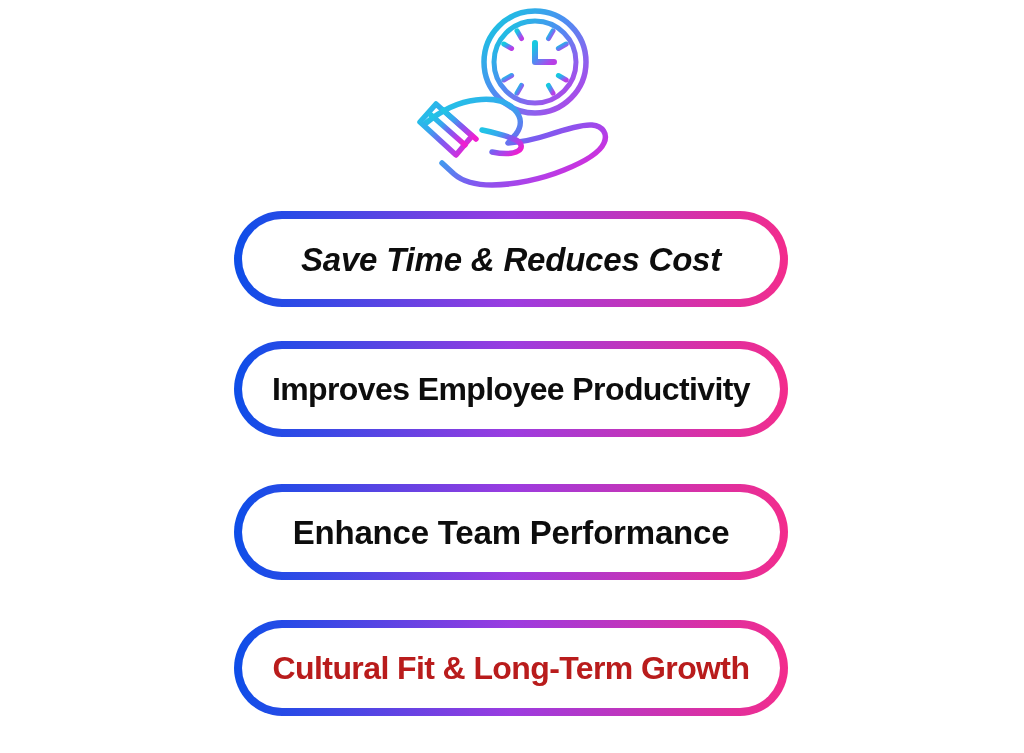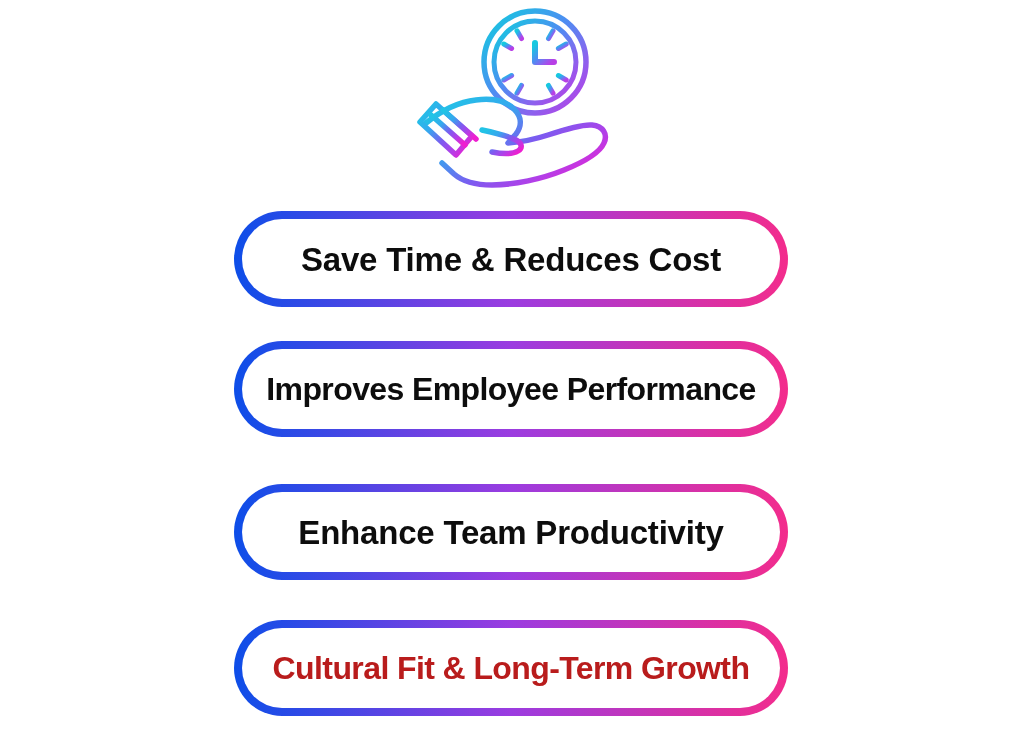--- a/index.html
+++ b/index.html
@@ -147,35 +147,35 @@
                  L 40 102
                  L 76 134
                  L 60 153 Z"></path>
 
         <line x1="35" y1="113" x2="69" y2="143"></line>
         <line x1="47" y1="108" x2="80" y2="137"></line>
       </g>
     </svg>
   </div>
 
-  <div class="pill" id="pill-0" style="background: linear-gradient(90deg, rgb(13, 78, 232) 0%, rgb(155, 60, 224) 50%, rgb(243, 44, 140) 100%);">
+  <div class="pill" id="pill-0" style="background: linear-gradient(90deg, rgb(13, 78, 232) 0%, rgb(155, 60, 224) 50%, rgb(243, 44, 140) 100%); font-style: italic;">
     <div class="pill-inner">
       <span class="pill-label" style="color: rgb(13, 13, 13);">Save Time &amp; Reduces Cost</span>
     </div>
   </div>
 
   <div class="pill" id="pill-1" style="background: linear-gradient(90deg, rgb(13, 78, 232) 0%, rgb(155, 60, 224) 50%, rgb(243, 44, 140) 100%);">
     <div class="pill-inner">
-      <span class="pill-label tight" style="color: rgb(13, 13, 13);">Improves Employee Performance</span>
+      <span class="pill-label tight" style="color: rgb(13, 13, 13);">Improves Employee Productivity</span>
     </div>
   </div>
 
   <div class="pill" id="pill-2" style="background: linear-gradient(90deg, rgb(13, 78, 232) 0%, rgb(155, 60, 224) 50%, rgb(243, 44, 140) 100%);">
     <div class="pill-inner">
-      <span class="pill-label" style="color: rgb(13, 13, 13);">Enhance Team Productivity</span>
+      <span class="pill-label" style="color: rgb(13, 13, 13);">Enhance Team Performance</span>
     </div>
   </div>
 
   <div class="pill" id="pill-3" style="background: linear-gradient(90deg, rgb(13, 78, 232) 0%, rgb(155, 60, 224) 50%, rgb(243, 44, 140) 100%);">
     <div class="pill-inner">
       <span class="pill-label tight" style="color: #b91c1c;">Cultural Fit &amp; Long-Term Growth</span>
     </div>
   </div>
 
 </div>

